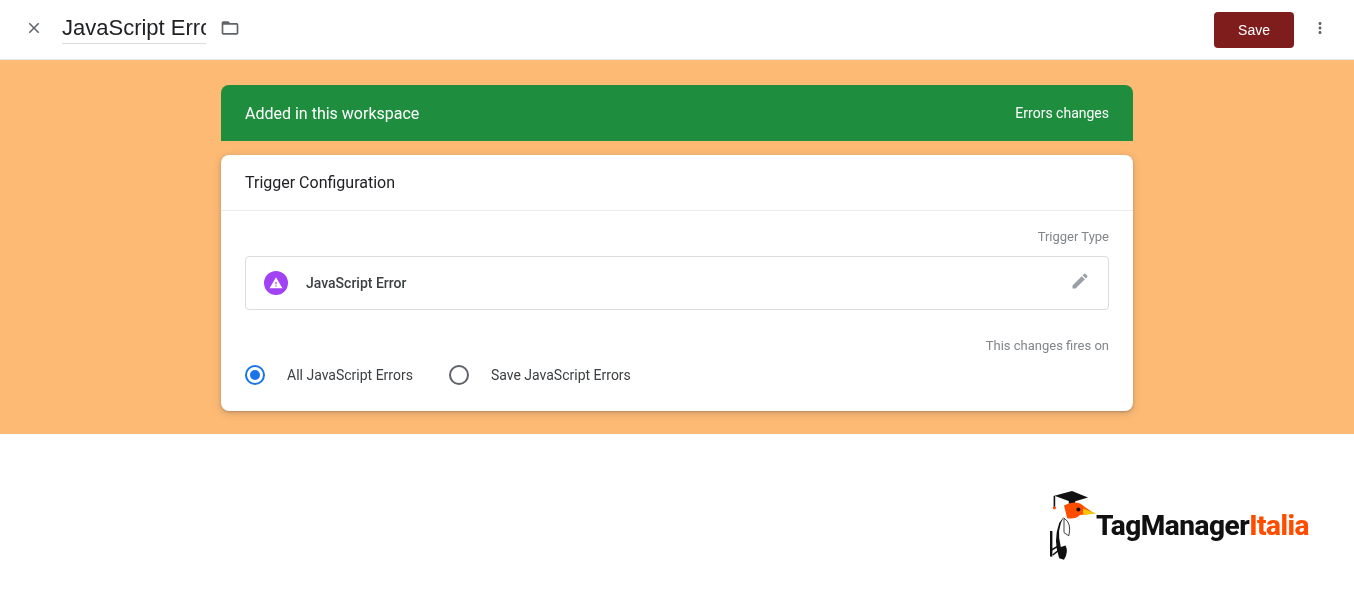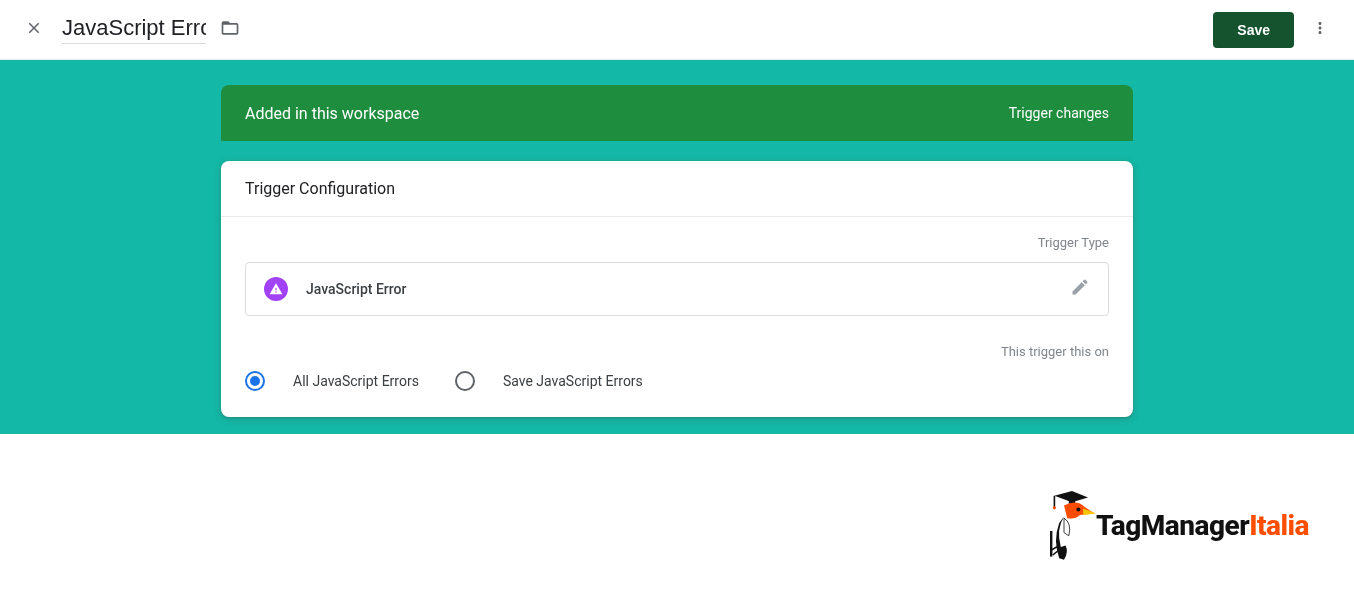--- a/index.html
+++ b/index.html
@@ -20,47 +20,47 @@
     margin-left: 8px; font-size: 22px; border: none; outline: none; color: #202124;
     border-bottom: 1px solid #dadce0; padding-bottom: 2px; width: 144px;
   }
   .folder-icon {
     margin-left: 12px; color: #5f6368; display: flex; align-items: center; justify-content: center;
     width: 24px; height: 24px; cursor: pointer;
   }
   .folder-icon svg { width: 20px; height: 20px; }
   .header-spacer { flex: 1; }
   .save-btn {
-    background: #14532d; color: #fff; border: none; border-radius: 4px;
-    padding: 0 24px; height: 36px; font-size: 14px; font-weight: 700; cursor: pointer;
+    background: #7f1d1d; color: #fff; border: none; border-radius: 4px;
+    padding: 0 24px; height: 36px; font-size: 14px; font-weight: 400; cursor: pointer;
   }
   .more-btn {
     width: 40px; height: 40px; display: flex; align-items: center; justify-content: center;
     color: #5f6368; cursor: pointer; border-radius: 50%; margin-left: 6px;
   }
   .more-btn svg { width: 18px; height: 18px; }
 
   
   .canvas {
-    background: #14b8a6; width: 100%; height: 374px; padding-top: 25px;
+    background: #fdba74; width: 100%; height: 374px; padding-top: 25px;
     display: flex; justify-content: center; align-items: flex-start;
   }
   .stack { width: 912px; }
 
   
   .banner {
     background: #1e8e3e; color: #fff; border-radius: 8px 8px 0 0;
     display: flex; align-items: center; justify-content: space-between;
     padding: 0 24px; height: 56px; font-size: 16px;
   }
   .banner-action { font-size: 14px; cursor: pointer; }
 
   
   .panel {
-    background: #fff; border-radius: 8px; margin-top: 20px;
+    background: #fff; border-radius: 8px; margin-top: 14px;
     box-shadow: 0 1px 2px rgba(60,64,67,.3), 0 2px 6px 2px rgba(60,64,67,.15);
   }
   .panel-header {
     padding: 18px 24px; font-size: 16px; color: #202124;
     border-bottom: 1px solid #e8eaed;
   }
   .section { padding: 18px 24px 26px 24px; text-align: right; }
   .subtitle { font-size: 13px; color: #80868b; margin-bottom: 12px; }
 
   .type-row {
@@ -70,21 +70,21 @@
   .type-icon {
     width: 24px; height: 24px; border-radius: 50%; background: #a142f4;
     display: flex; align-items: center; justify-content: center; color: #fff;
   }
   .type-icon svg { width: 14px; height: 14px; }
   .type-label { font-size: 14px; font-weight: 500; color: #3c4043; }
   .edit-icon { position: absolute; right: 18px; color: #9aa0a6; }
   .edit-icon svg { width: 20px; height: 20px; }
 
   .radio-group { display: flex; gap: 36px; align-items: center; }
-  .radio-item { display: flex; align-items: center; gap: 28px; cursor: pointer; }
+  .radio-item { display: flex; align-items: center; gap: 22px; cursor: pointer; }
   .radio {
     width: 20px; height: 20px; border: 2px solid #5f6368; border-radius: 50%;
     display: flex; align-items: center; justify-content: center;
   }
   .radio.checked { border-color: #1a73e8; }
   .radio .dot { width: 10px; height: 10px; border-radius: 50%; background: #1a73e8; display: none; }
   .radio.checked .dot { display: block; }
   .radio-label { font-size: 14px; color: #3c4043; }
 
   
@@ -122,21 +122,21 @@
           <path fill="currentColor" d="M12 8c1.1 0 2-.9 2-2s-.9-2-2-2-2 .9-2 2 .9 2 2 2zm0 2c-1.1 0-2 .9-2 2s.9 2 2 2 2-.9 2-2-.9-2-2-2zm0 6c-1.1 0-2 .9-2 2s.9 2 2 2 2-.9 2-2-.9-2-2-2z"></path>
         </svg>
     </span>
   </div>
 </div>
 
 <div class="canvas">
   <div class="stack">
     <div class="banner">
       <span>Added in this workspace</span>
-      <span class="banner-action">Trigger changes</span>
+      <span class="banner-action">Errors changes</span>
     </div>
 
     <div class="panel">
       <div class="panel-header">Trigger Configuration</div>
       <div class="section">
         <div class="subtitle">Trigger Type</div>
 
         <div class="type-row">
           <div class="type-icon">
             <svg viewBox="0 0 24 24">
@@ -144,21 +144,21 @@
               </svg>
           </div>
           <span class="type-label">JavaScript Error</span>
           <span class="edit-icon">
             <svg viewBox="0 0 24 24">
                 <path fill="currentColor" d="M3 17.25V21h3.75L17.81 9.94l-3.75-3.75L3 17.25zM20.71 7.04a1 1 0 0 0 0-1.41l-2.34-2.34a1 1 0 0 0-1.41 0l-1.83 1.83 3.75 3.75 1.83-1.83z"></path>
               </svg>
           </span>
         </div>
 
-        <div class="subtitle" style="margin-top:28px;">This trigger this on</div>
+        <div class="subtitle" style="margin-top:28px;">This changes fires on</div>
 
         <div class="radio-group">
           <div class="radio-item">
             <span class="radio checked">
                 <span class="dot"></span>
               </span>
             <span class="radio-label">All JavaScript Errors</span>
           </div>
           <div class="radio-item">
             <span class="radio"></span>

